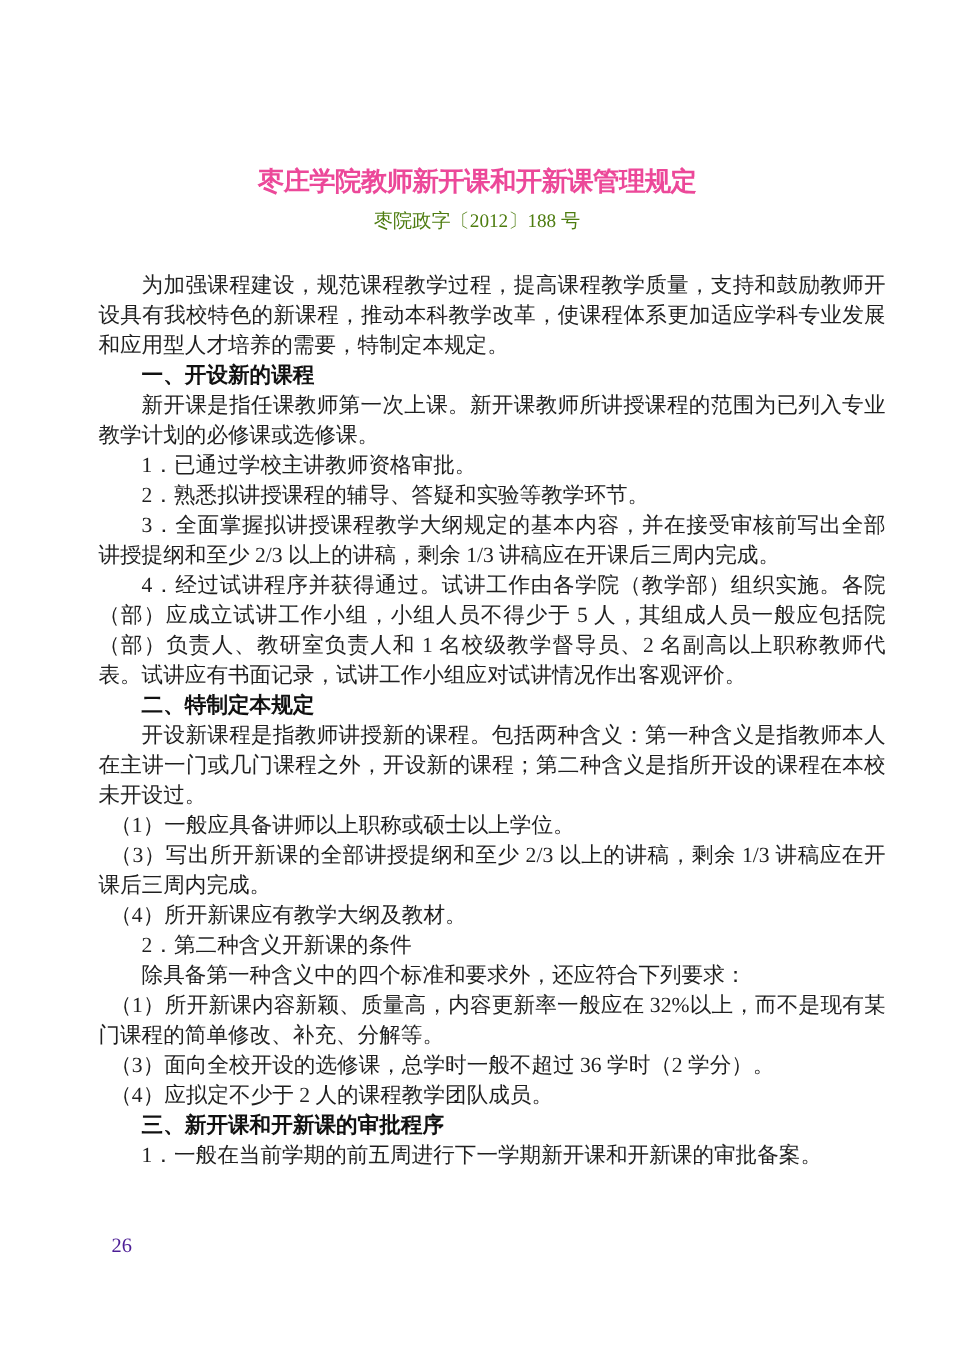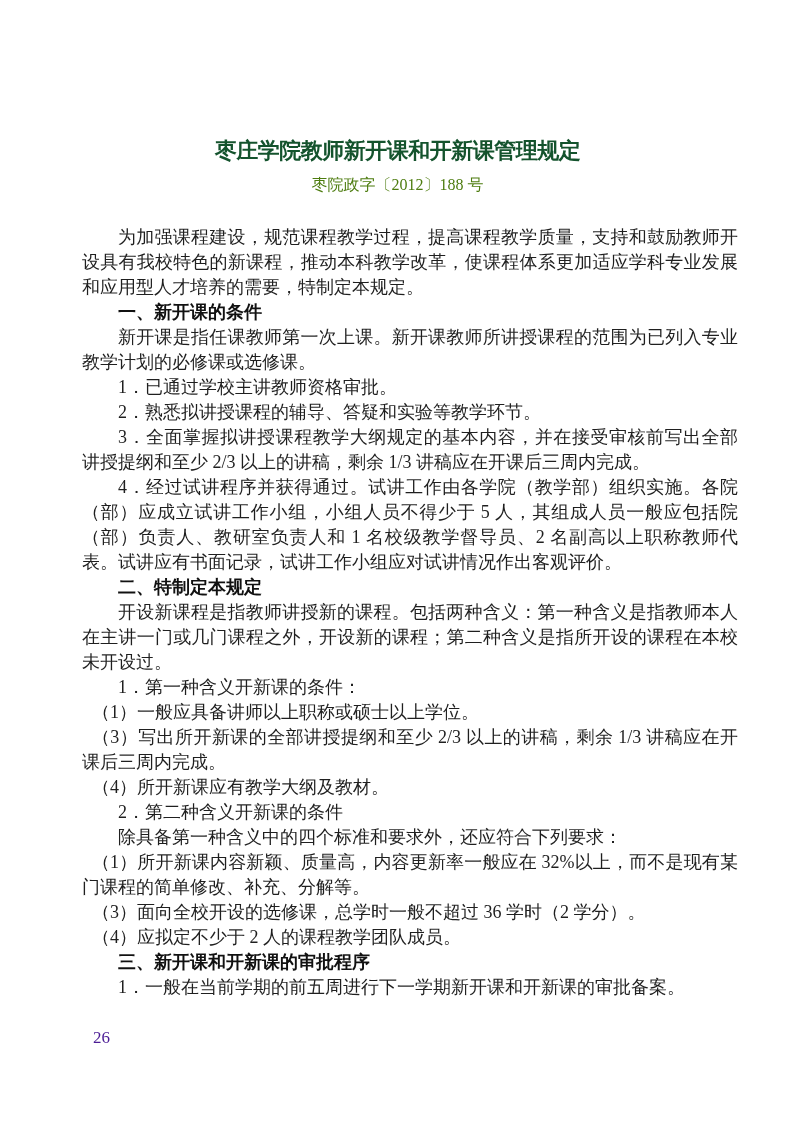--- a/index.html
+++ b/index.html
@@ -17,21 +17,21 @@
   }
   .doc-title {
     position: absolute;
     top: 134px; left: 0; right: 0;
     text-align: center;
     font-family: "Liberation Sans", "DejaVu Sans", sans-serif;
     font-weight: bold;
     font-size: 22px;
     letter-spacing: -0.5px;
     line-height: 34px;
-    color: #14532d;
+    color: #ec4899;
   }
   .doc-number {
     position: absolute;
     top: 172px; left: 0; right: 0;
     text-align: center;
     font-size: 16px;
     line-height: 26px;
     color: #4d7c0f;
   }
   .content {
@@ -61,29 +61,28 @@
   }
 </style>
 </head>
 <body>
 
 <div class="page">
   <div class="doc-title">枣庄学院教师新开课和开新课管理规定</div>
   <div class="doc-number">枣院政字〔2012〕188 号</div>
   <div class="content">
       <div class="para body">为加强课程建设，规范课程教学过程，提高课程教学质量，支持和鼓励教师开设具有我校特色的新课程，推动本科教学改革，使课程体系更加适应学科专业发展和应用型人才培养的需要，特制定本规定。</div>
-      <div class="para heading">一、新开课的条件</div>
+      <div class="para heading">一、开设新的课程</div>
       <div class="para body">新开课是指任课教师第一次上课。新开课教师所讲授课程的范围为已列入专业教学计划的必修课或选修课。</div>
       <div class="para item">1．已通过学校主讲教师资格审批。</div>
       <div class="para item">2．熟悉拟讲授课程的辅导、答疑和实验等教学环节。</div>
       <div class="para item">3．全面掌握拟讲授课程教学大纲规定的基本内容，并在接受审核前写出全部讲授提纲和至少 2/3 以上的讲稿，剩余 1/3 讲稿应在开课后三周内完成。</div>
       <div class="para item">4．经过试讲程序并获得通过。试讲工作由各学院（教学部）组织实施。各院（部）应成立试讲工作小组，小组人员不得少于 5 人，其组成人员一般应包括院（部）负责人、教研室负责人和 1 名校级教学督导员、2 名副高以上职称教师代表。试讲应有书面记录，试讲工作小组应对试讲情况作出客观评价。</div>
       <div class="para heading">二、特制定本规定</div>
       <div class="para body">开设新课程是指教师讲授新的课程。包括两种含义：第一种含义是指教师本人在主讲一门或几门课程之外，开设新的课程；第二种含义是指所开设的课程在本校未开设过。</div>
-      <div class="para item">1．第一种含义开新课的条件：</div>
       <div class="para subitem">（1）一般应具备讲师以上职称或硕士以上学位。</div>
       <div class="para subitem">（3）写出所开新课的全部讲授提纲和至少 2/3 以上的讲稿，剩余 1/3 讲稿应在开课后三周内完成。</div>
       <div class="para subitem">（4）所开新课应有教学大纲及教材。</div>
       <div class="para item">2．第二种含义开新课的条件</div>
       <div class="para body">除具备第一种含义中的四个标准和要求外，还应符合下列要求：</div>
       <div class="para subitem">（1）所开新课内容新颖、质量高，内容更新率一般应在 32%以上，而不是现有某门课程的简单修改、补充、分解等。</div>
       <div class="para subitem">（3）面向全校开设的选修课，总学时一般不超过 36 学时（2 学分）。</div>
       <div class="para subitem">（4）应拟定不少于 2 人的课程教学团队成员。</div>
       <div class="para heading">三、新开课和开新课的审批程序</div>
       <div class="para item">1．一般在当前学期的前五周进行下一学期新开课和开新课的审批备案。</div>

